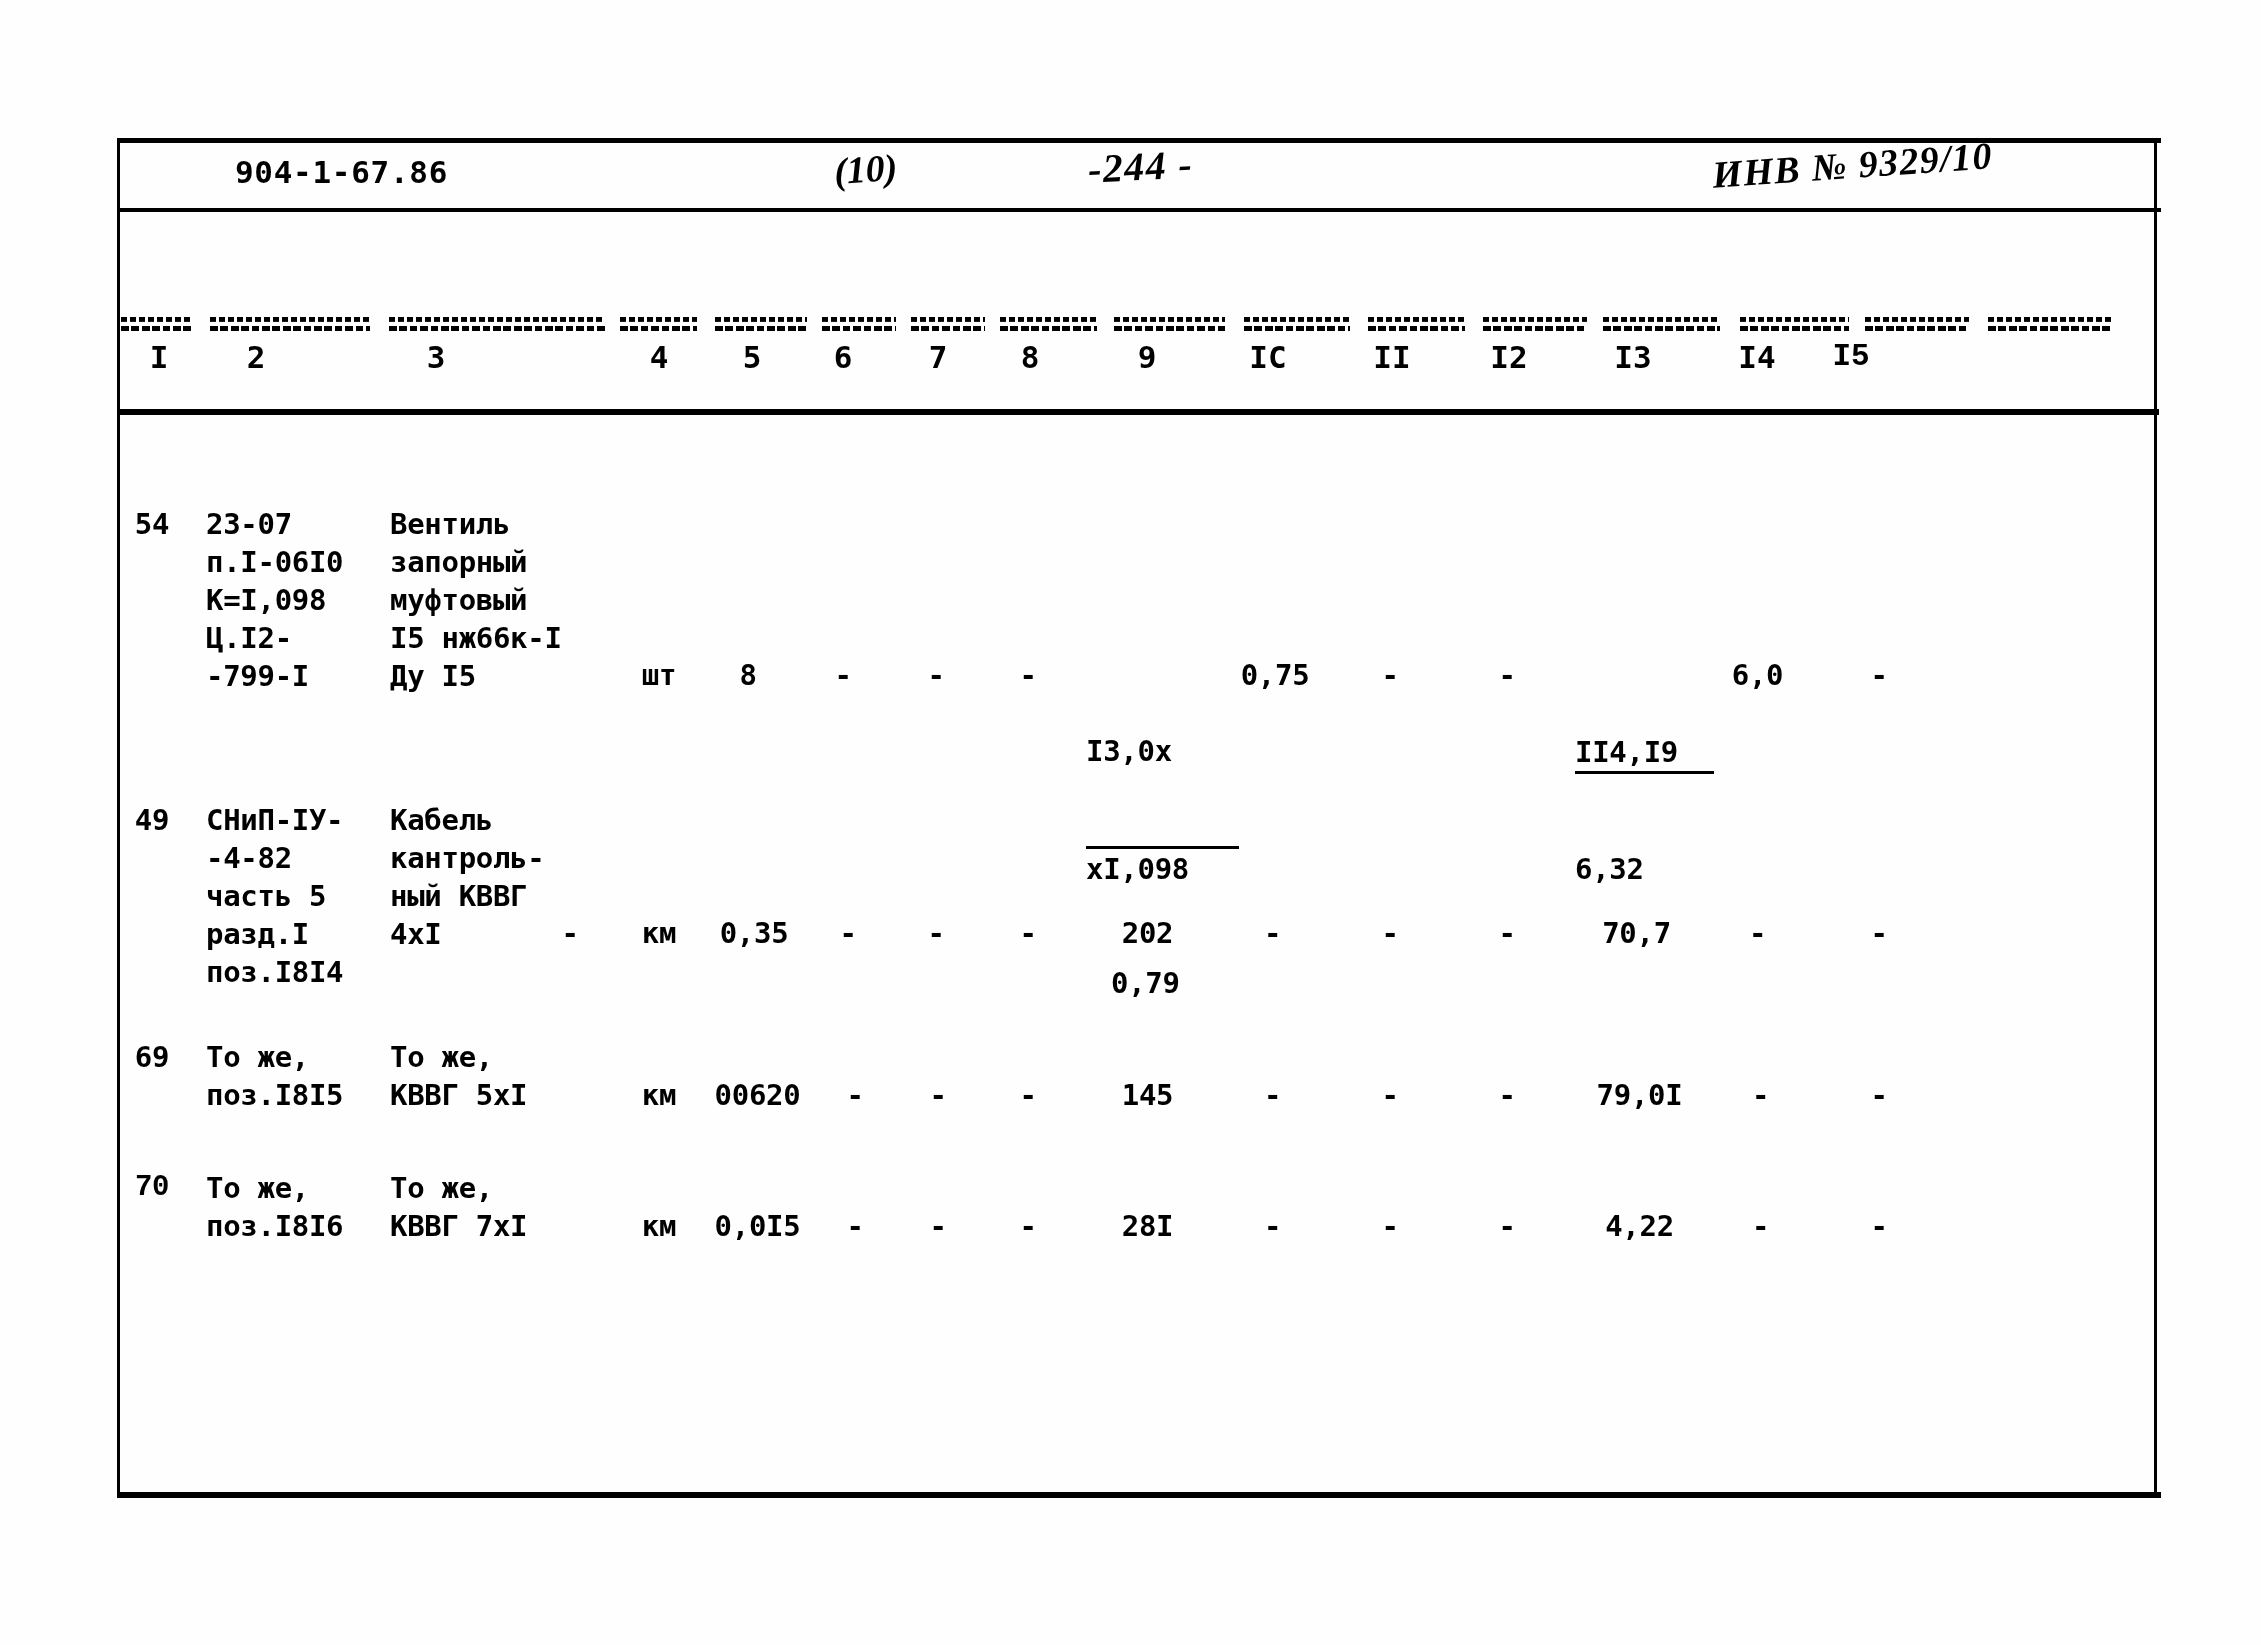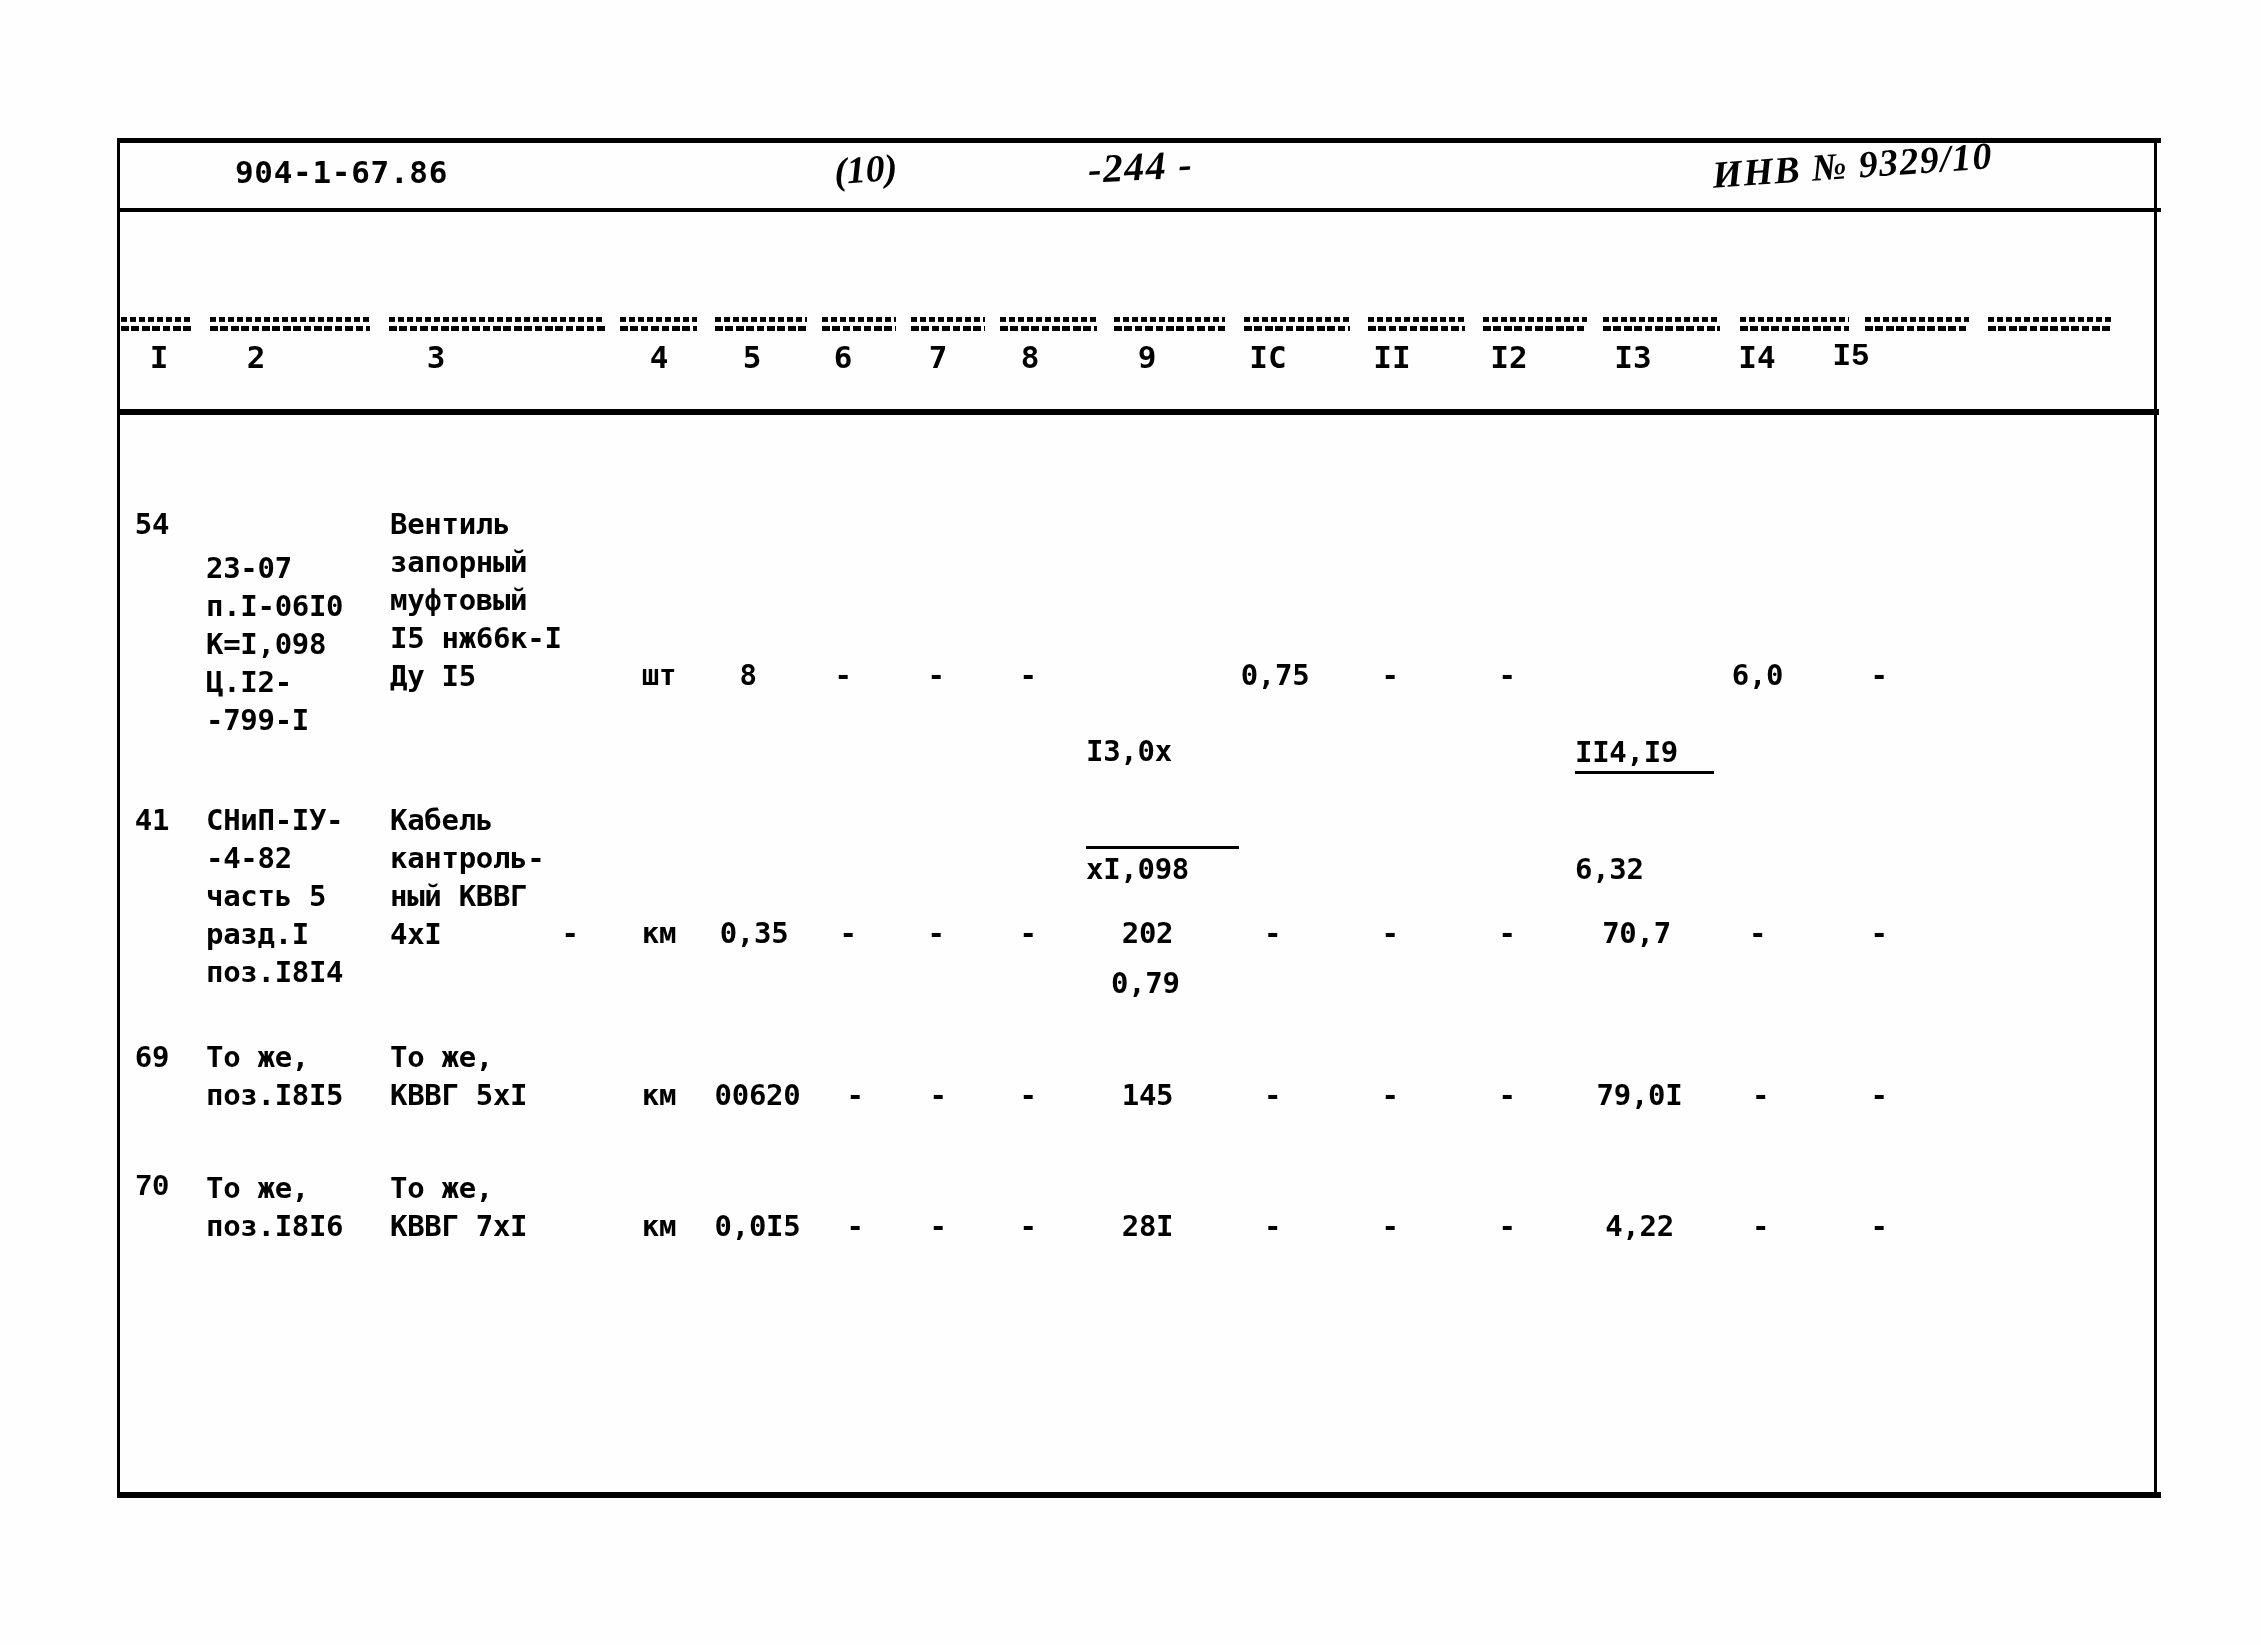--- a/index.html
+++ b/index.html
@@ -246,21 +246,21 @@
     <div class="colnum" style="left:1598px; width:84px;">I4</div>
     <div class="colnum" style="left:1692px; width:84px;font-family:Liberation Mono, monospace;">I5</div>
   </div>
 
   <div class="thickrule"></div>
 
   <div class="tbody">
 
     <div class="row" style="top:0px;">
       <div class="cell center" style="left:-7px; top:80px; width:84px;">54</div>
-      <div class="cell" style="left:89px; top:80px; width:209px;margin-top:44px;">23-07
+      <div class="cell" style="left:89px; top:80px; width:209px;">23-07
 п.I-06I0
 К=I,098
 Ц.I2-
 -799-I</div>
       <div class="cell" style="left:273px; top:80px; width:251px;">Вентиль
 запорный
 муфтовый
 I5 нж66к-I
 Ду I5</div>
       <div class="cell center" style="left:500px; top:231px; width:84px;">шт</div>
@@ -282,21 +282,21 @@
       <div class="frac" style="left:1458px; top:231px; width:139px;">
         <span class="den" style="border-top:none; border-bottom:3.5px solid #000; padding-bottom:0.7px;">II4,I9</span>
         <span class="res">6,32</span>
       </div>
 
       <div class="cell center" style="left:1592px; top:231px; width:97px;">6,0</div>
       <div class="cell center" style="left:1720px; top:231px; width:84px;">-</div>
     </div>
 
     <div class="row" style="top:376px;">
-      <div class="cell center" style="left:-7px; top:0px; width:84px;">41</div>
+      <div class="cell center" style="left:-7px; top:0px; width:84px;">49</div>
       <div class="cell" style="left:89px; top:0px; width:209px;">СНиП-IУ-
 -4-82
 часть 5
 разд.I
 поз.I8I4</div>
       <div class="cell" style="left:273px; top:0px; width:251px;">Кабель
 кантроль-
 ный КВВГ
 4хI</div>
       <div class="cell center" style="left:411px; top:113px; width:84px;">-</div>

